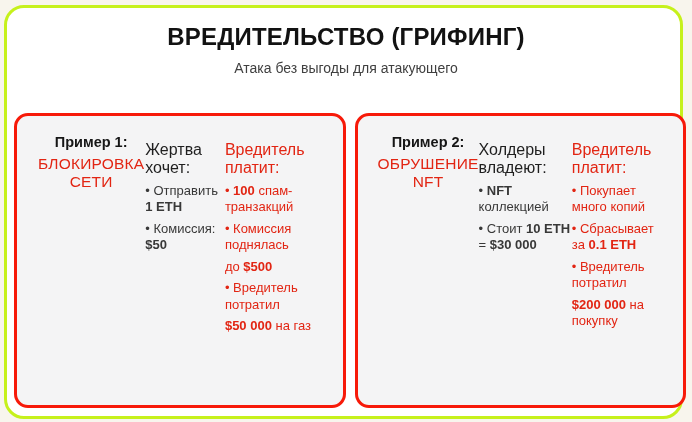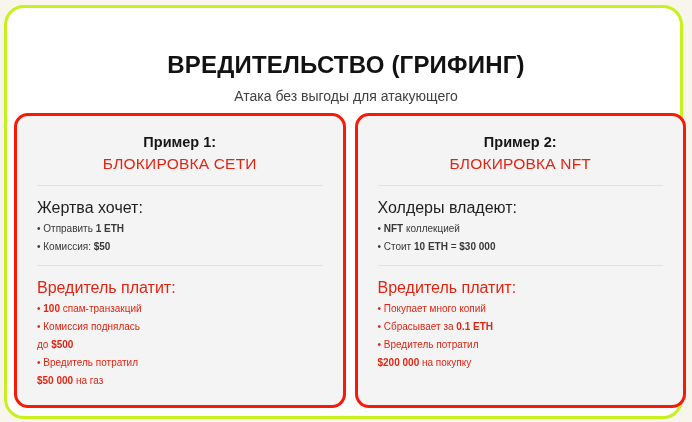--- a/index.html
+++ b/index.html
@@ -20,21 +20,20 @@
     border-radius: 20px;
     z-index: 0;
   }
 
   
   .header {
     position: absolute;
     left: 40px; right: 40px; top: 23px;
     text-align: center;
     z-index: 2;
-    margin-top: 28px;
   }
   .title {
     font-size: 24px;
     font-weight: 700;
     color: #121212;
     letter-spacing: 0.2px;
   }
   .subtitle {
     margin-top: 9px;
     font-size: 14px;
@@ -54,21 +53,21 @@
     gap: 9px;
     z-index: 3;
   }
   .card {
     flex: 1 1 0;
     background: var(--card-bg, #f4f4f5);
     border: 3px solid var(--card-border, #f71a09);
     border-radius: 14px;
     padding: 12px 20px 16px 20px;
     display: flex;
-    flex-direction: column;
+    flex-direction: row;
     overflow: hidden;
     justify-content: center;
   }
   .card-head { text-align: center; margin-top: 6px; }
   .card-label {
     font-size: 14.5px;
     font-weight: 700;
     color: #161616;
   }
   .card-name {
@@ -85,21 +84,21 @@
   .section { margin-top: 13px; }
   .section-heading {
     font-size: 16px;
     font-weight: 400;
     color: #1f1f1f;
   }
   .section.red .section-heading,
   .section.red .line { color: var(--red-text, #e22513); }
   .line {
     margin-top: 5.5px;
-    font-size: 10px;
+    font-size: 13px;
     line-height: 1.25;
     color: #383838;
   }
   .section .line:first-of-type { margin-top: 9px; }
   .b { font-weight: 700; }
 
   .card-bottom { margin-top: auto; }
 </style>
 </head>
 <body>
@@ -135,21 +134,21 @@
     </div>
     <div class="card-bottom">
       
       
     </div>
   </div>
 
   <div class="card">
     <div class="card-head">
       <div class="card-label">Пример 2:</div>
-      <div class="card-name">БЛОКИРОВКА NFT</div>
+      <div class="card-name">ОБРУШЕНИЕ NFT</div>
     </div>
     <div class="rule"></div>
     <div class="section">
       <div class="section-heading">Холдеры владеют:</div>
       <div class="line"><span>• </span><span class="b">NFT</span><span> коллекцией</span></div>
       <div class="line"><span>• Стоит </span><span class="b">10 ETH</span><span> = </span><span class="b">$30 000</span></div>
     </div>
     <div class="rule"></div>
     <div class="section red">
       <div class="section-heading">Вредитель платит:</div>

